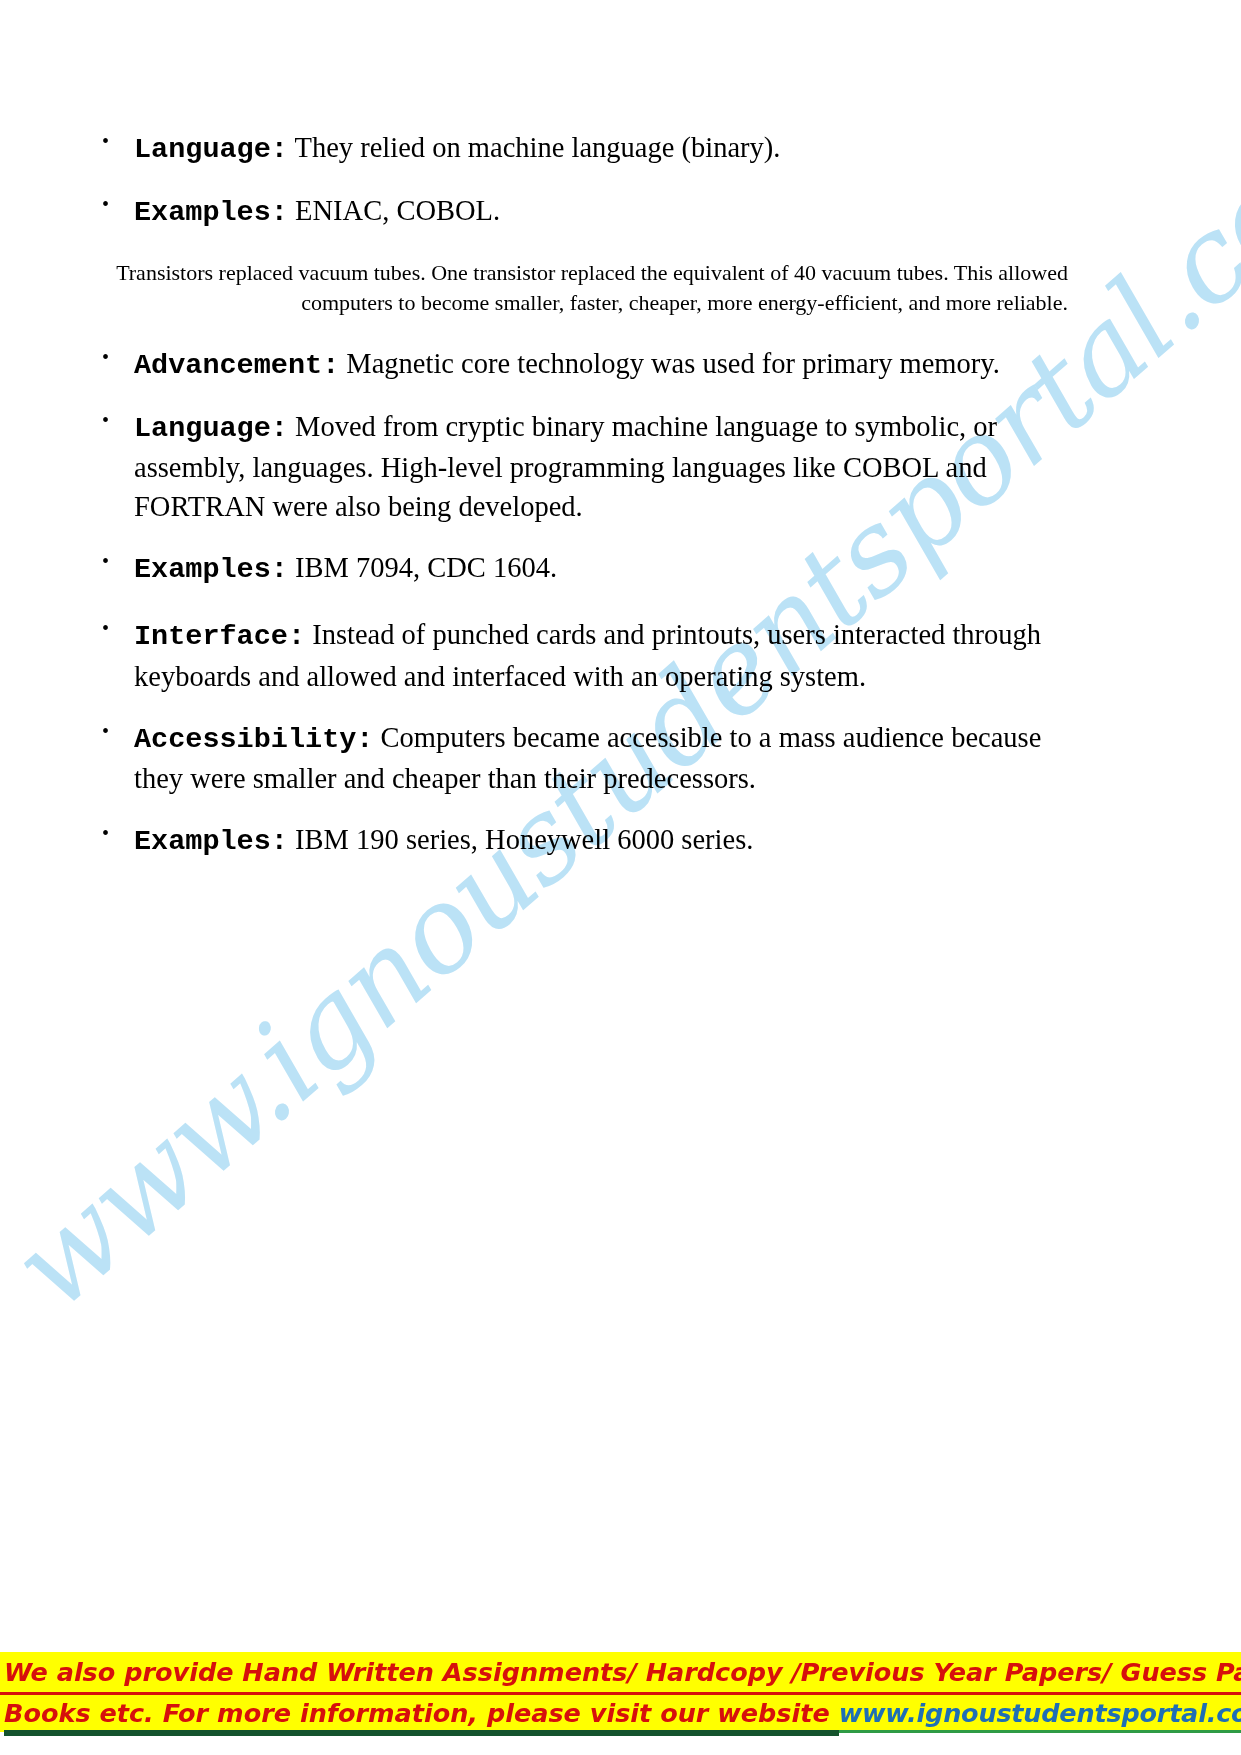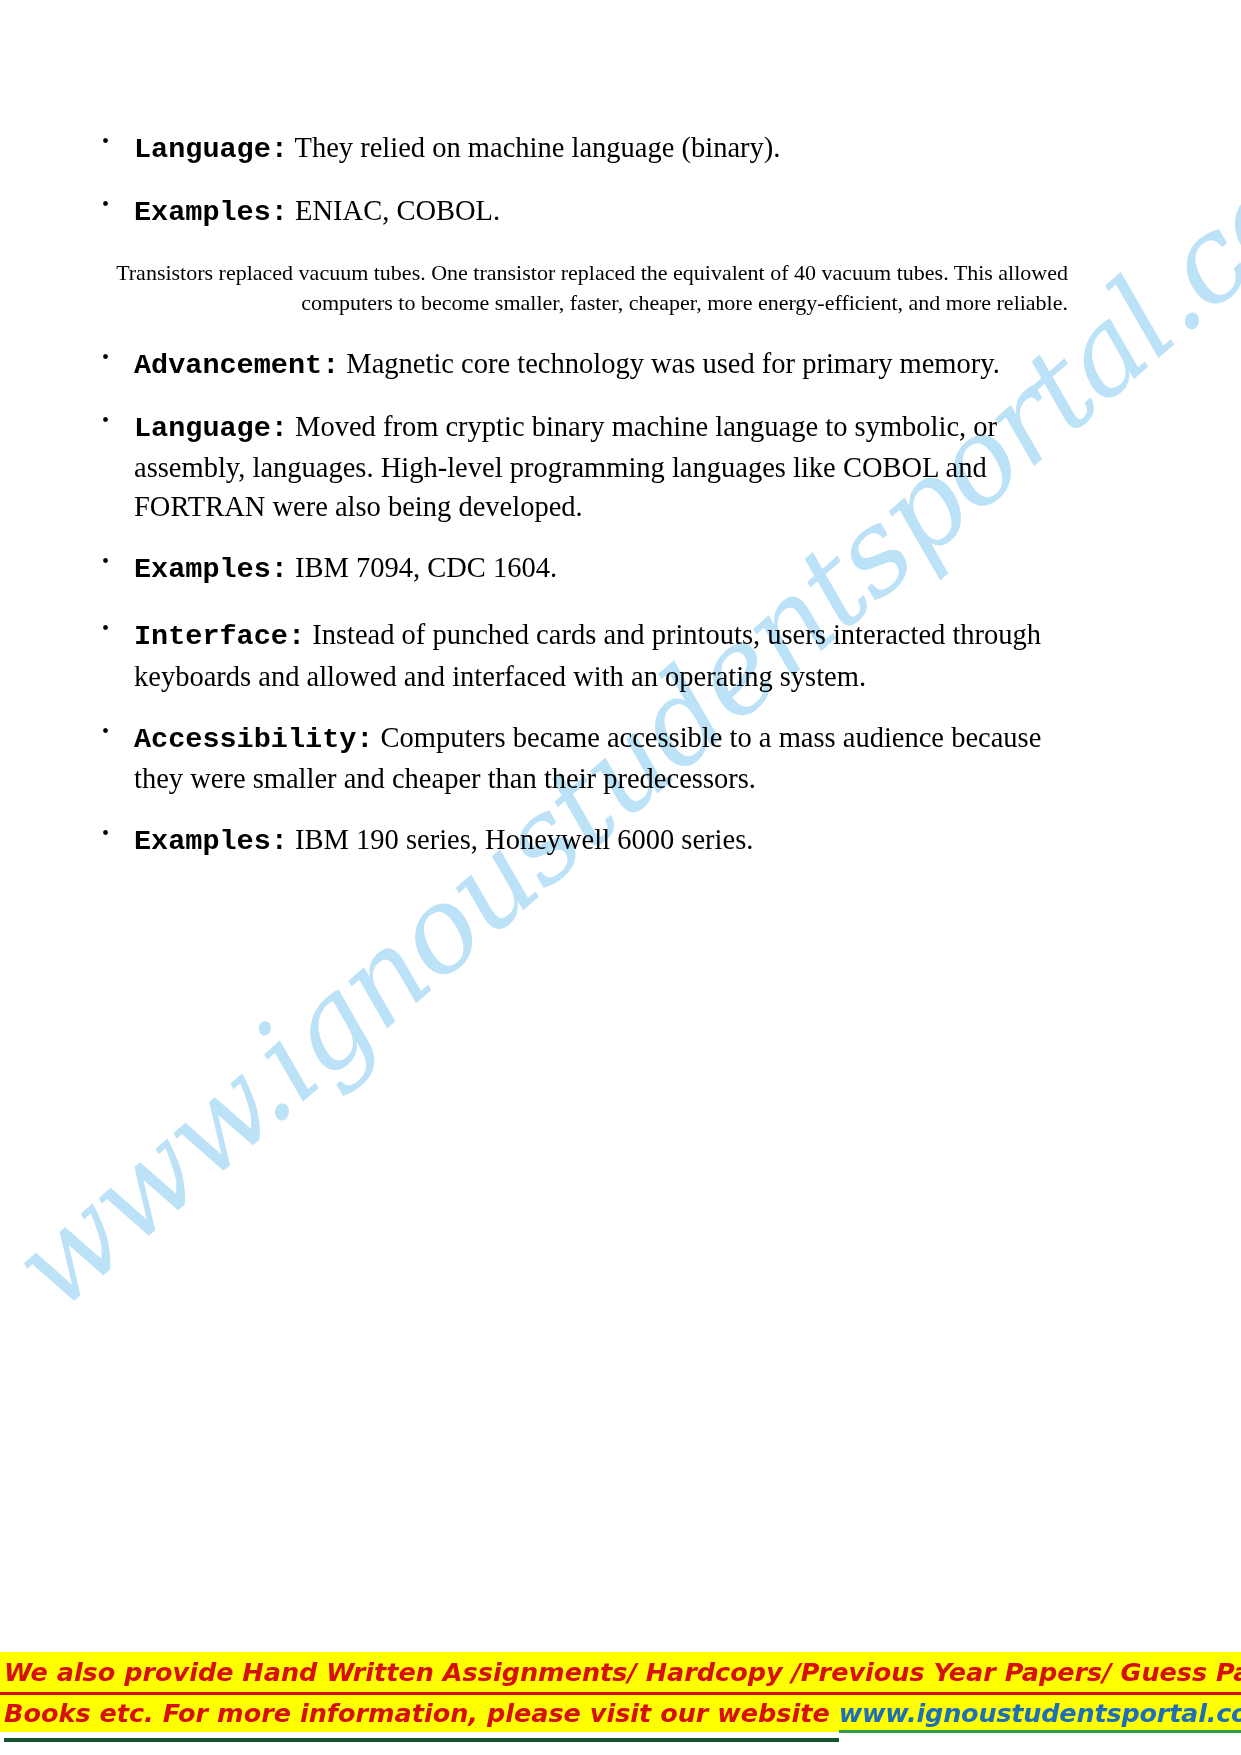--- a/index.html
+++ b/index.html
@@ -121,22 +121,22 @@
     line-height: 1.12;
   }
   .footer-line.line1 .hl {
     border-bottom: 3px solid #D6100C;
   }
   .footer-line.line2 .hl {
     padding-top: 4px;
   }
   .u-red {
     color: #D6100C;
-    border-bottom: 4px solid #14532d;
-    padding-bottom: 10px;
+    border-bottom: 6px solid #14532d;
+    padding-bottom: 2px;
     margin-top: 13px;
   }
   .u-url {
     color: #1F6FB4;
     border-bottom: 3px solid #2E9B45;
     padding-bottom: 2px;
     letter-spacing: -0.2px;
   }
 </style>
 </head>

